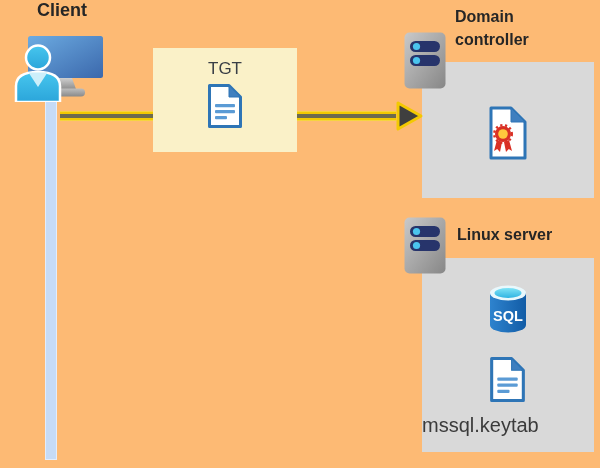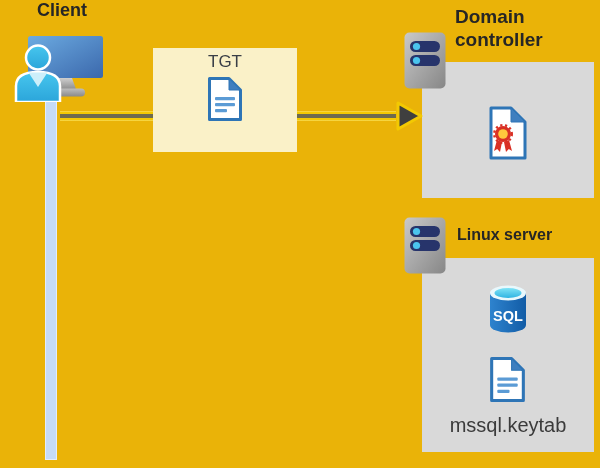--- a/index.html
+++ b/index.html
@@ -1,25 +1,25 @@
 <!DOCTYPE html>
 <html><head>
 <meta charset="utf-8">
 <style>
   html,body { margin:0; padding:0; background:#ffffff; }
   .canvas {
-    position:relative; width:600px; height:468px; background:#eab308;
+    position:relative; width:600px; height:468px; background:#fdba74;
     font-family:"Liberation Sans", sans-serif; overflow:hidden;
   }
   .abs { position:absolute; }
 
   
   .title { position:absolute; font-weight:bold; color:#262626; z-index:3; }
   .client-title { left:0; top:2; width:124px; text-align:center; font-size:18px; }
-  .dc-title { left:455px; top:5px; width:120px; font-size:19px; line-height:23px; }
+  .dc-title { left:455px; top:5px; width:120px; font-size:16px; line-height:23px; }
   .linux-title { left:457px; top:226px; font-size:16px; white-space:nowrap; }
 
   
   .client-icon { left:10px; top:30px; width:105px; height:72px; z-index:2; }
   .timeline {
     left:45px; top:93px; width:12px; height:367px;
     background:#C6DBF6; box-shadow: inset 0 0 0 1px rgba(255,255,255,0.5); z-index:1;
   }
 
   
@@ -28,40 +28,40 @@
     background: linear-gradient(180deg,
       #F8DC6B 0%, #F3C902 12%, #F3C902 34%,
       #6E6B4E 34%, #6E6B4E 66%,
       #F3C902 66%, #F3C902 88%, #F8DC6B 100%);
   }
   .arrow-head { left:396px; top:100px; width:28px; height:32px; z-index:2; }
 
   
   .ticket-box {
     left:153px; top:48px; width:144px; height:104px; background:#FAF1C8;
-    display:flex; justify-content:center; gap:22px; padding-top:3px;
+    display:flex; justify-content:center; gap:22px; padding-top:10px;
     box-sizing:border-box; z-index:2;
   }
   .ticket { display:flex; flex-direction:column; align-items:center; }
   .ticket-label { font-size:17px; line-height:21px; color:#3A3F46; margin-bottom:4px; }
   .doc-icon { width:36px; height:46px; display:block; }
 
   
   .panel { position:absolute; left:422px; width:172px; background:#D9D9D9; z-index:0; }
   .dc-panel { top:62px; height:136px; }
   .linux-panel { top:258px; height:194px; }
 
   .server-icon { position:absolute; left:404px; width:42px; height:57px; z-index:2; }
   .dc-server { top:32px; }
   .linux-server { top:217px; }
 
   .cert-icon { left:489px; top:106px; width:38px; height:54px; z-index:2; }
   .sql-icon { left:488px; top:284px; width:40px; height:50px; z-index:2; }
   .keytab-icon { left:489px; top:356px; width:37px; height:47px; z-index:2; }
-  .keytab-label { left:422px; top:414px; width:172px; text-align:center;
+  .keytab-label { left:422px; top:414px; width:172px; text-align:left;
     font-size:20px; color:#3B3B3B; z-index:2; }
 
   .defs-holder { position:absolute; width:0; height:0; overflow:hidden; }
 </style>
 </head>
 <body>
 
 <svg class="defs-holder" aria-hidden="true">
   <defs>
     <linearGradient id="gScreen" x1="0" y1="0" x2="1" y2="1">

